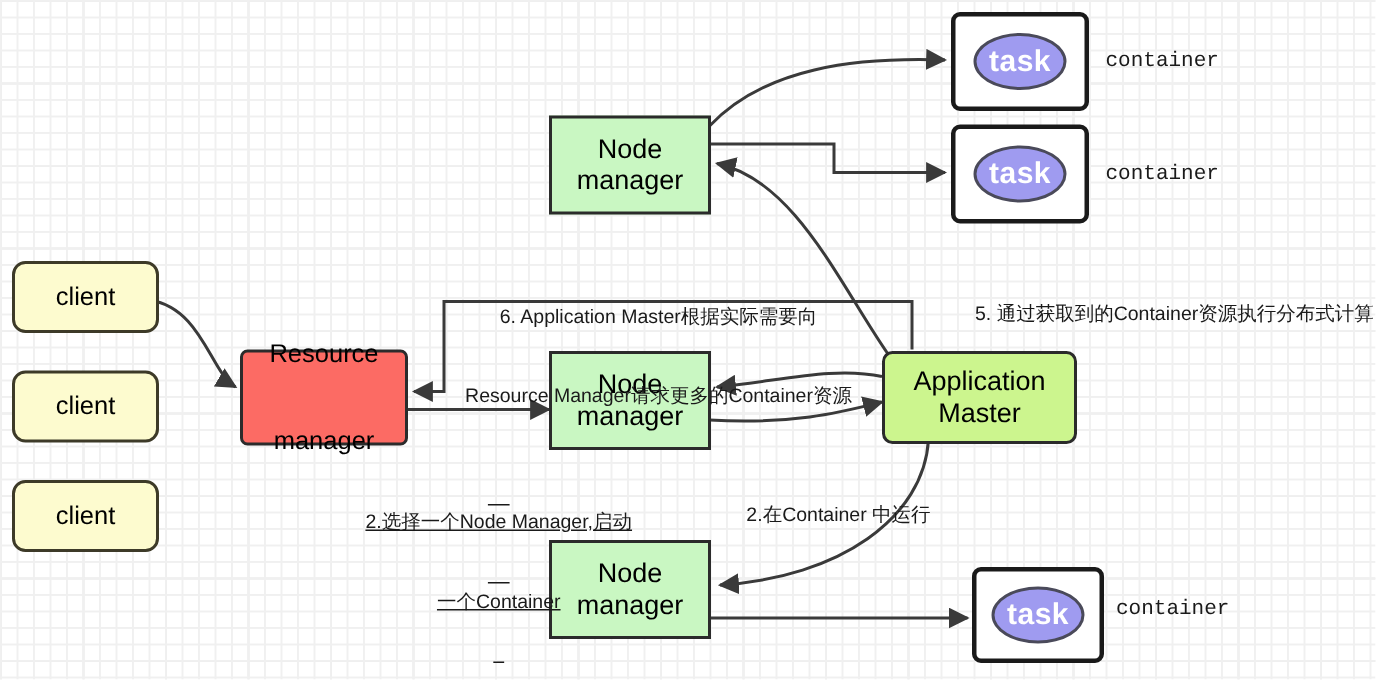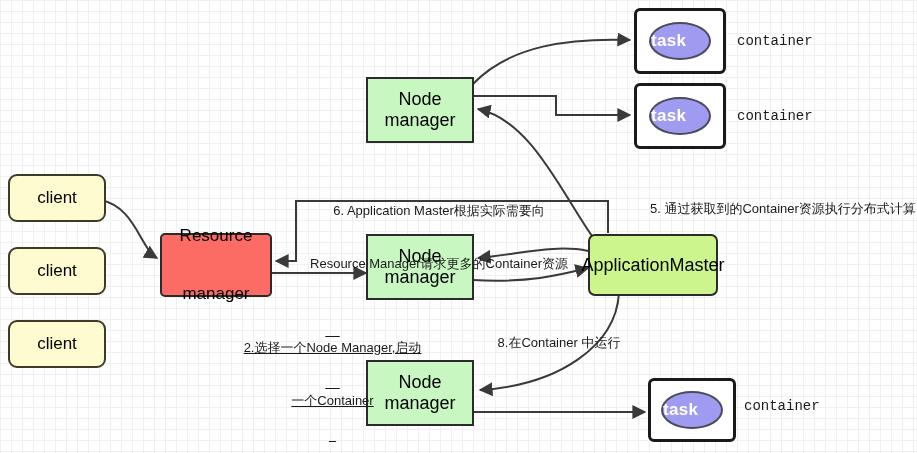--- a/index.html
+++ b/index.html
@@ -70,23 +70,24 @@
     border-radius: 6px;
   }
   .task-ellipse {
     position: absolute;
     box-sizing: border-box;
     background: #9f9bf0;
     border: 2px solid #4a4a5a;
     border-radius: 50%;
     display: flex;
     align-items: center;
+    justify-content: center;
     color: #ffffff;
     font-weight: bold;
-    font-size: 17px;
+    font-size: 20px;
     letter-spacing: 0.3px;
   }
   .lbl {
     position: absolute;
     color: #1a1a1a;
     font-size: 13px;
     line-height: 1.35;
     white-space: pre;
   }
   .lbl-center { text-align: center; }
@@ -158,21 +159,21 @@
   <div class="node nm-box" style="left:366px; top:234px; width:108px; height:66px; flex-direction:column;">
     <span>Node</span>
     <span>manager</span>
   </div>
 
   <div class="node nm-box" style="left:366px; top:360px; width:108px; height:66px; flex-direction:column;">
     <span>Node</span>
     <span>manager</span>
   </div>
 
-  <div class="node am-box" style="left:588px; top:234px; width:130px; height:62px; flex-direction:row;">
+  <div class="node am-box" style="left:588px; top:234px; width:130px; height:62px; flex-direction:column;">
     <span>Application</span>
     <span>Master</span>
   </div>
 
   <div class="node container-box" style="left:634px; top:8px; width:92px; height:66px;"></div>
   <div class="task-ellipse" style="left:649px; top:22px; width:62px; height:38px;">
     <span>task</span>
   </div>
   <div class="cap" style="left:737px; top:33px;">container</div>
 
@@ -188,21 +189,21 @@
   </div>
   <div class="cap" style="left:744px; top:398px;">container</div>
 
 
   <div class="lbl lbl-center" style="left:230px; top:304px; width:205px;text-decoration:underline;">
     <div>2.选择一个Node Manager,启动</div>
     <div>一个Container</div>
   </div>
 
   <div class="lbl lbl-center" style="left:484px; top:299px; width:150px;">
-    <div>8.在Container 中运行</div>
+    <div>2.在Container 中运行</div>
   </div>
 
   <div class="lbl lbl-center" style="left:292px; top:167px; width:294px;">
     <div>6. Application Master根据实际需要向</div>
     <div>Resource Manager请求更多的Container资源</div>
   </div>
 
   <div class="lbl lbl-left" style="left:650px; top:165px;">
     <div>5. 通过获取到的Container资源执行分布式计算</div>
   </div>

